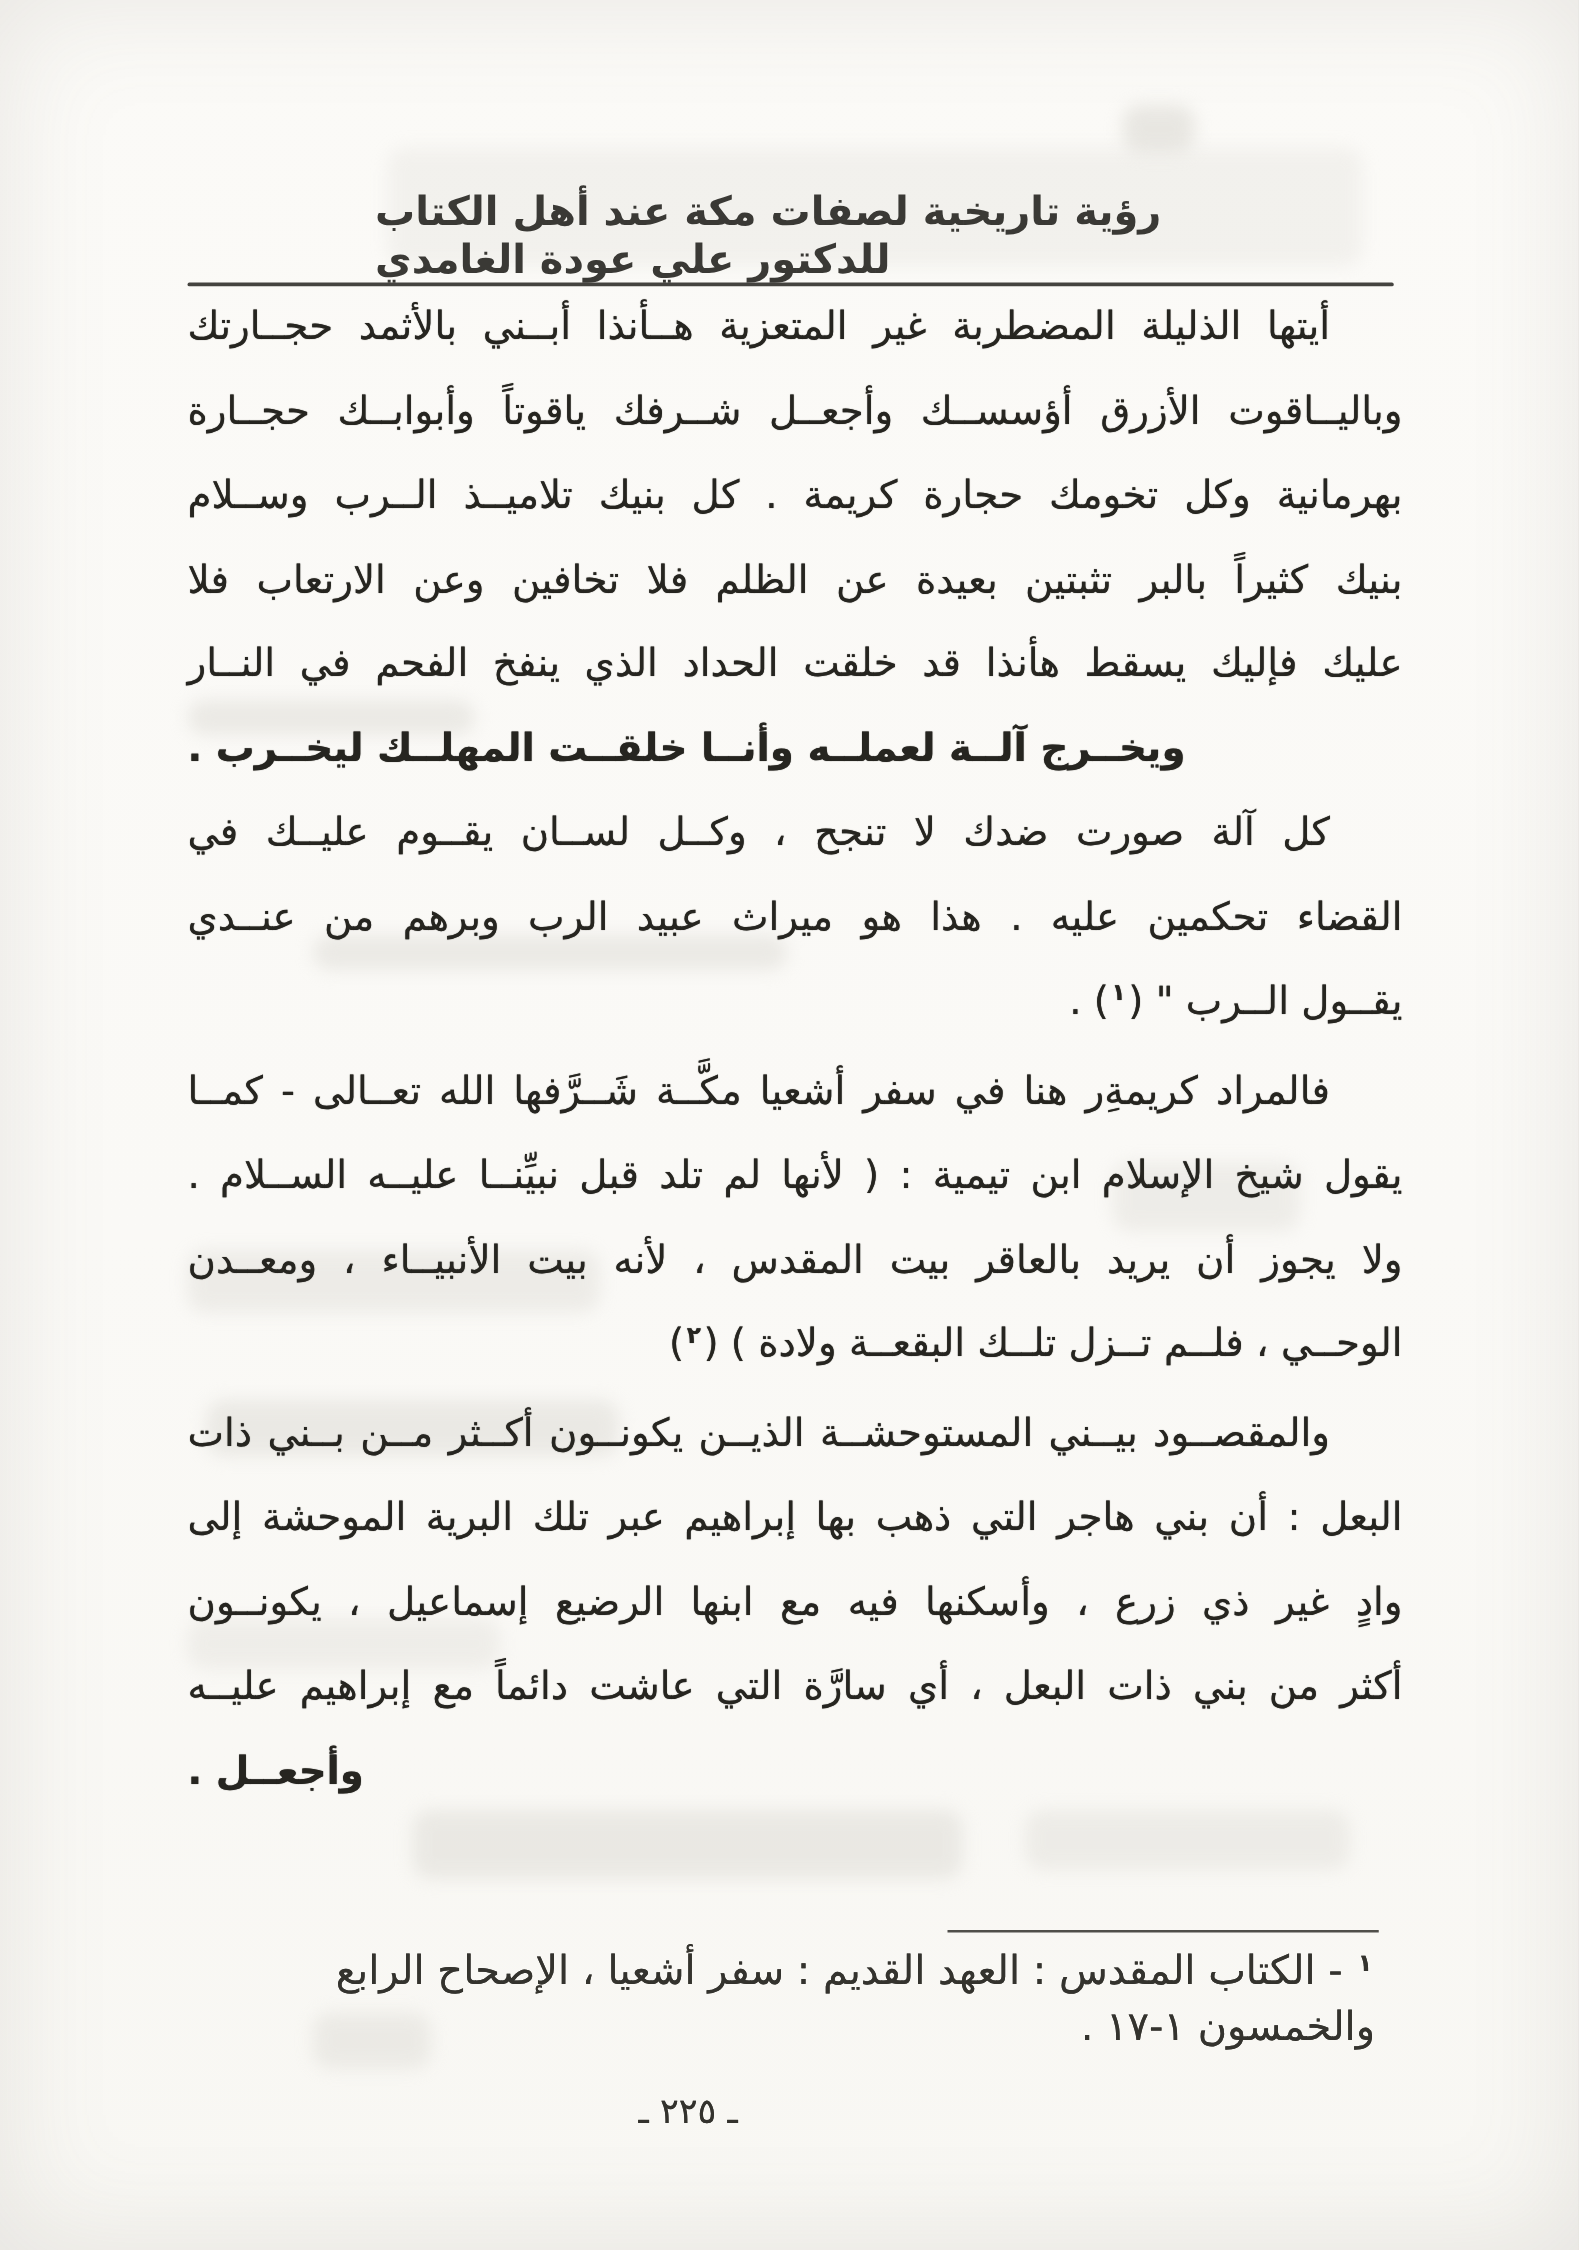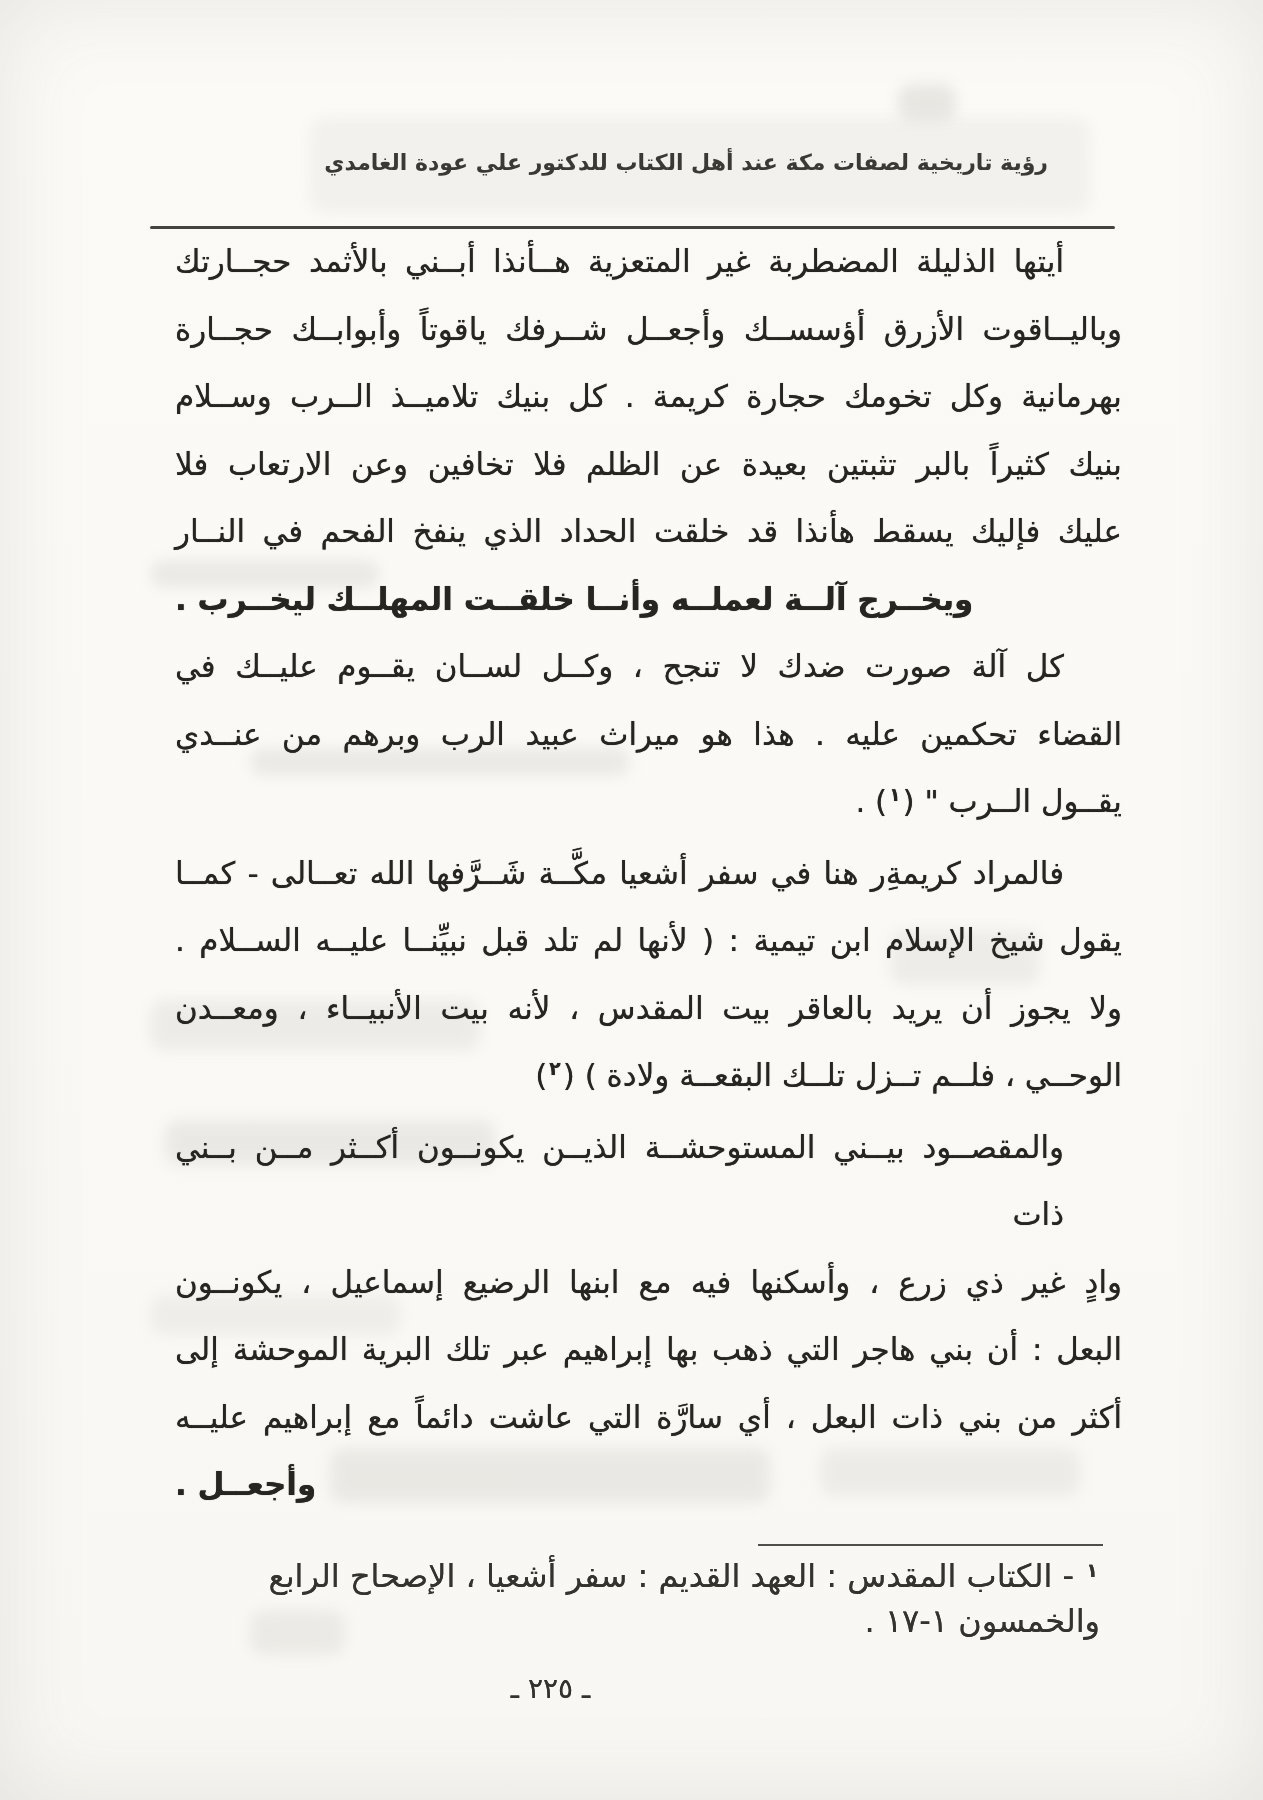--- a/index.html
+++ b/index.html
@@ -14,34 +14,34 @@
     color:#2c2b27;
     direction:rtl;
   }
   
   .artifact{
     position:absolute;border-radius:14px;background:#dcdad4;
     filter:blur(7px);opacity:.5;pointer-events:none;
   }
   .running-head{
     position:absolute;top:150px;left:300px;right:215px;
-    text-align:right;font-size:22px;font-weight:bold;color:#3a3935;
+    text-align:left;font-size:32px;font-weight:bold;color:#3a3935;
     letter-spacing:.5px;filter:blur(.3px);
   }
   .head-rule{
     position:absolute;top:226px;right:148px;left:150px;height:3px;
     background:#44433f;border-radius:2px;filter:blur(.4px);
   }
   .body-text{
     position:absolute;top:228px;right:141px;width:972px;
     font-size:31px;line-height:67.5px;color:#262520;
     text-shadow:0 0 .7px #3a3833;
     filter:blur(.25px);
   }
-  .line{text-align:justify;text-align-last:justify;white-space:normal;margin-left:25px;}
+  .line{text-align:justify;text-align-last:justify;white-space:normal;}
   .line.first{padding-right:58px;}
   .line.last-right{text-align:right;text-align-last:right;}
   .line.last-left{text-align:left;text-align-last:left;font-weight:bold;}
   .fnref{
     font-size:.6em;position:relative;top:-.6em;padding:0 2px;font-weight:bold;
   }
   .footnote-sep{
     position:absolute;top:1544px;right:160px;width:345px;height:2px;
     background:#504f4a;filter:blur(.3px);
   }
@@ -96,22 +96,22 @@
 
     <div class="paragraph">
       <div class="line first">فالمراد كريمةِر هنا في سفر أشعيا مكَّــة شَــرَّفها الله تعــالى - كمــا</div>
       <div class="line">يقول شيخ الإسلام ابن تيمية : ( لأنها لم تلد قبل نبيِّنــا عليــه الســلام .</div>
       <div class="line">ولا يجوز أن يريد بالعاقر بيت المقدس ، لأنه بيت الأنبيــاء ، ومعــدن</div>
       <div class="line last-right"><span>الوحــي ، فلــم تــزل تلــك البقعــة ولادة ) (</span><span class="fnref">٢</span><span>)</span></div>
     </div>
 
     <div class="paragraph">
       <div class="line first">والمقصــود بيــني المستوحشــة الذيــن يكونــون أكــثر مــن بــني ذات</div>
+      <div class="line">البعل : أن بني هاجر التي ذهب بها إبراهيم عبر تلك البرية الموحشة إلى</div>
       <div class="line">وادٍ غير ذي زرع ، وأسكنها فيه مع ابنها الرضيع إسماعيل ، يكونــون</div>
-      <div class="line">البعل : أن بني هاجر التي ذهب بها إبراهيم عبر تلك البرية الموحشة إلى</div>
       <div class="line">أكثر من بني ذات البعل ، أي سارَّة التي عاشت دائماً مع إبراهيم عليــه</div>
       <div class="line last-left">وأجعــل .</div>
     </div>
 
   </div>
 
   <div class="footnote-sep"></div>
   <div class="footnotes">
     <div class="footnote"><span class="fnref">١</span> <span>- الكتاب المقدس : العهد القديم : سفر أشعيا ، الإصحاح الرابع والخمسون ١-١٧ .</span></div>
   </div>

